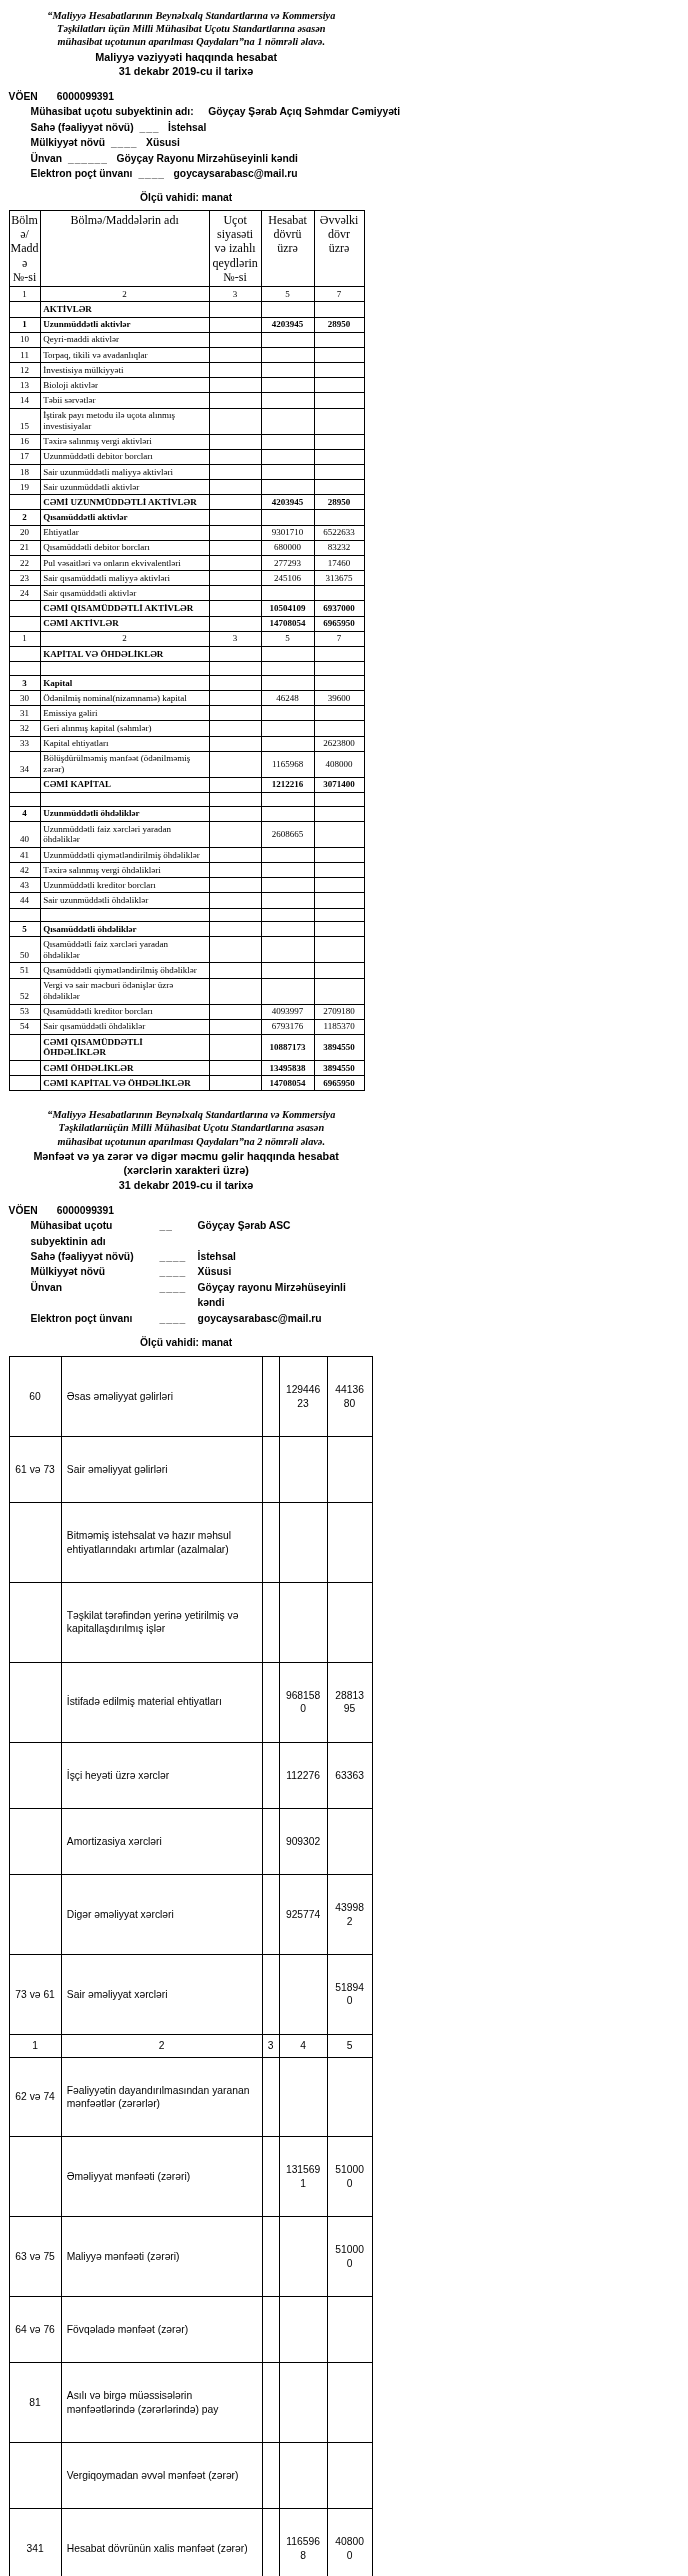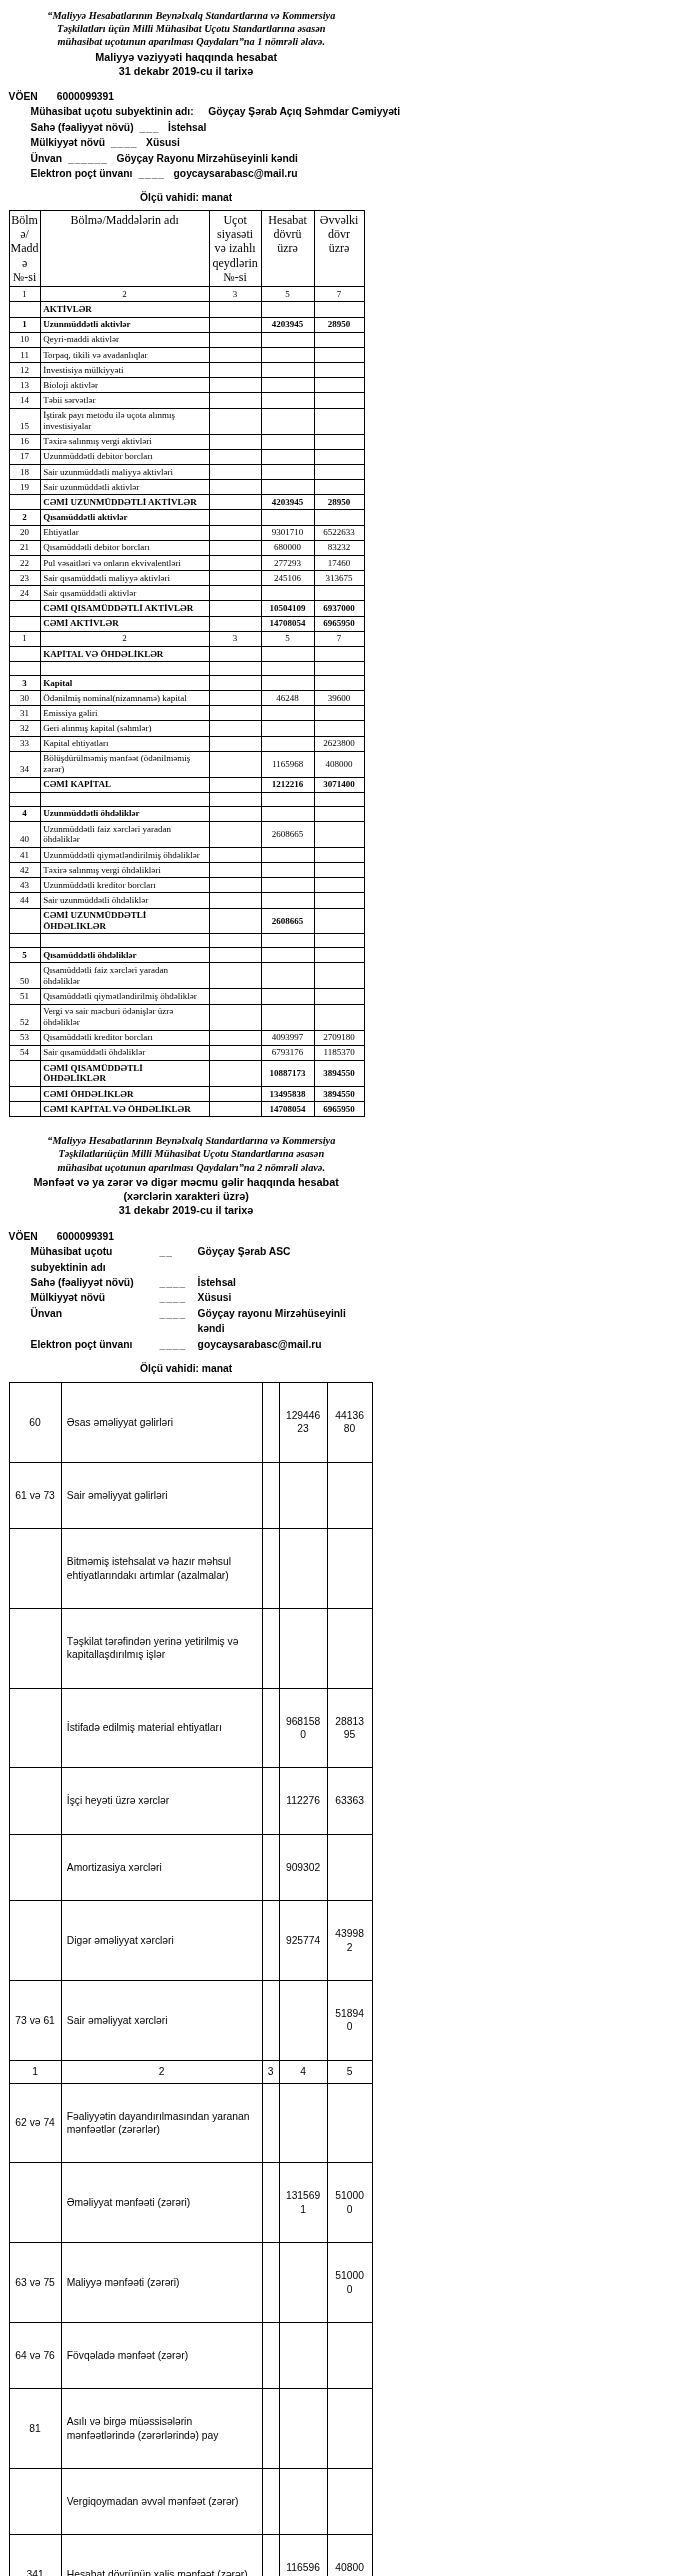--- a/index.html
+++ b/index.html
@@ -380,27 +380,20 @@
             <td class="c3"></td>
             <td class="c4"></td>
           </tr>
           <tr class="r-n">
             <td class="c0">44</td>
             <td class="c1">Sair uzunmüddətli öhdəliklər</td>
             <td class="c2"></td>
             <td class="c3"></td>
             <td class="c4"></td>
           </tr>
-          <tr class="r-b">
-            <td class="c0"></td>
-            <td class="c1">CƏMİ UZUNMÜDDƏTLİ ÖHDƏLİKLƏR</td>
-            <td class="c2"></td>
-            <td class="c3">2608665</td>
-            <td class="c4"></td>
-          </tr>
           <tr class="r-n">
             <td class="c0"></td>
             <td class="c1"></td>
             <td class="c2"></td>
             <td class="c3"></td>
             <td class="c4"></td>
           </tr>
           <tr class="r-b">
             <td class="c0">5</td>
             <td class="c1">Qısamüddətli öhdəliklər</td>

